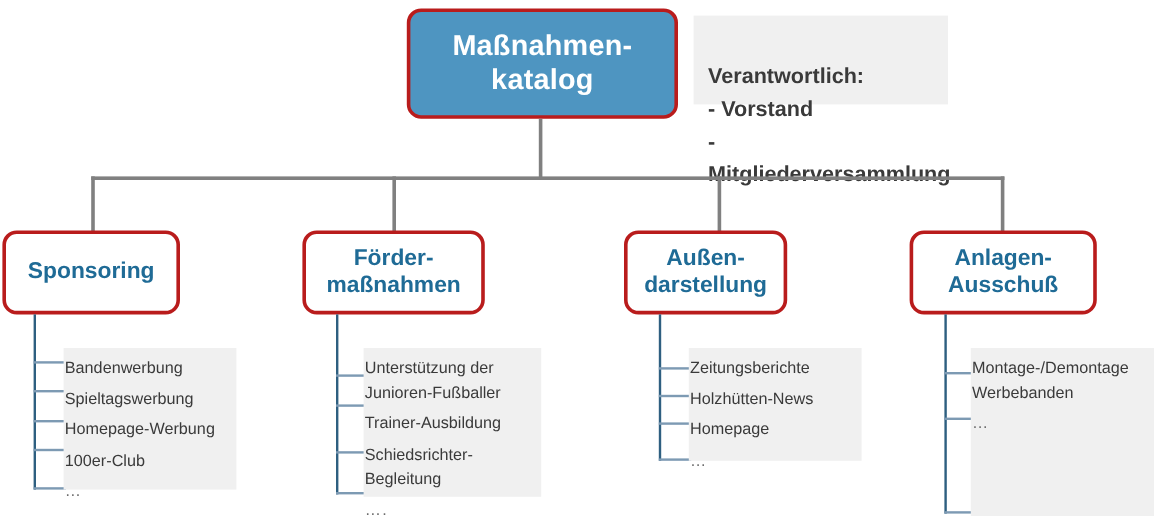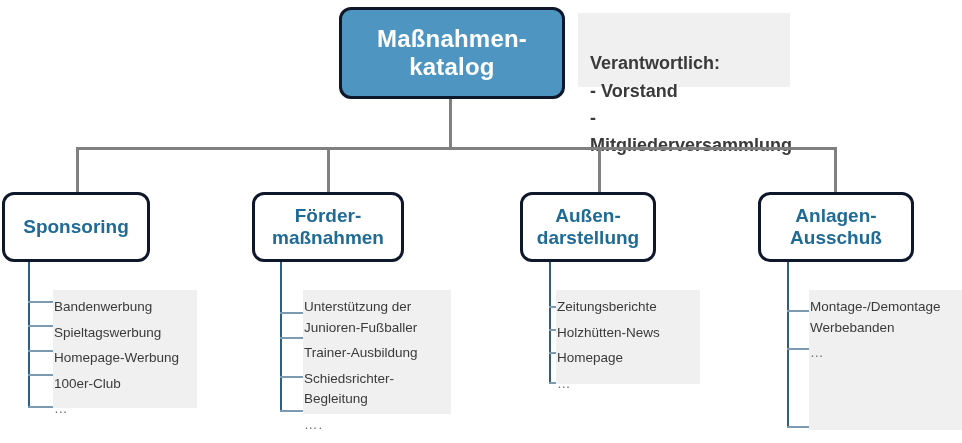--- a/index.html
+++ b/index.html
@@ -17,21 +17,21 @@
     width: 962px;
     height: 443px;
     background: #ffffff;
     overflow: hidden;
   }
 
   
   .node {
     position: absolute;
     box-sizing: border-box;
-    border: 3px solid #0f172a;
+    border: 3px solid #b91c1c;
     border-radius: 12px;
     display: flex;
     align-items: center;
     justify-content: center;
     text-align: center;
     font-weight: bold;
     line-height: 1.18;
   }
   .node.root {
     background: #4e95c1;
@@ -158,21 +158,21 @@
 
   <div class="node branch" style="left:520px; top:192px; width:136px; height:70px;">
     <span class="node-label">Außen-
 darstellung</span>
   </div>
   <div class="spine" style="left:549px; top:262px; height:122px;"></div>
   <div class="stub" style="left:549px; top:306px; width:27px;"></div>
   <div class="stub" style="left:549px; top:329px; width:27px;"></div>
   <div class="stub" style="left:549px; top:352px; width:27px;"></div>
   <div class="stub" style="left:549px; top:382px; width:27px;"></div>
-  <div class="panel list" style="left:556px; top:290px; width:144px; height:94px;">
+  <div class="panel list" style="left:574px; top:290px; width:144px; height:94px;">
     <div class="item">Zeitungsberichte</div>
     <div class="item">Holzhütten-News</div>
     <div class="item">Homepage</div>
     <div class="item ellipsis">…</div>
   </div>
 
   <div class="node branch" style="left:758px; top:192px; width:156px; height:70px;">
     <span class="node-label">Anlagen-
 Ausschuß</span>
   </div>

